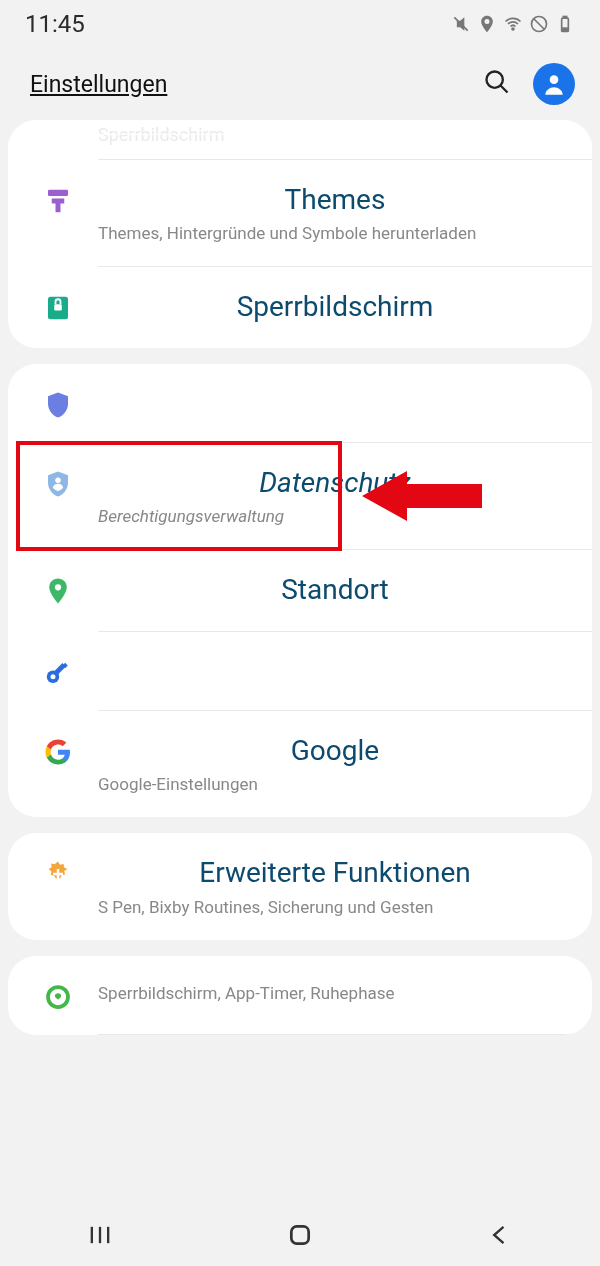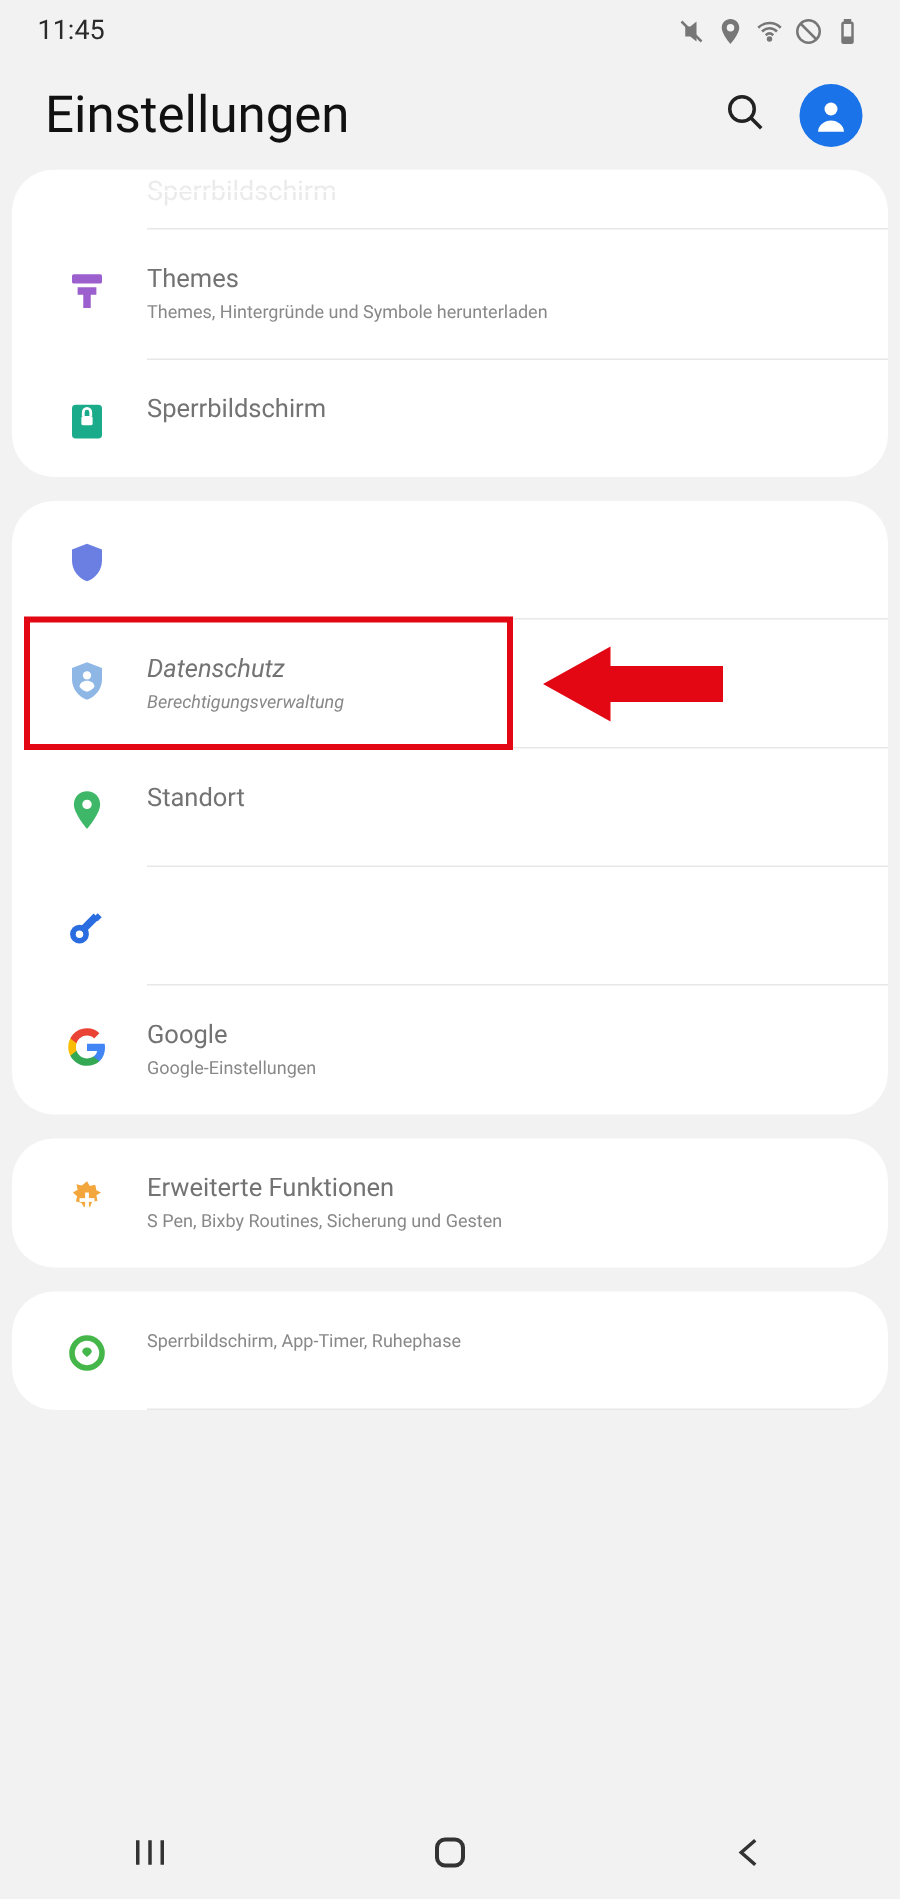--- a/index.html
+++ b/index.html
@@ -1,37 +1,37 @@
 <!DOCTYPE html>
 <html><head>
 <meta charset="utf-8">
 <style>
   * { box-sizing: border-box; margin: 0; padding: 0; }
   html, body { width: 600px; height: 1266px; font-family: -apple-system, "Segoe UI", Roboto, sans-serif; background: #f2f2f2; overflow: hidden; }
   
-  .status-bar { display: flex; justify-content: space-between; align-items: center; padding: 10px 25px 5px; font-size: 18px; color: #2b2b2b; }
+  .status-bar { display: flex; justify-content: space-between; align-items: center; padding: 10px 25px 5px; font-size: 24px; color: #2b2b2b; }
   .status-icons { display: flex; gap: 6px; align-items: center; color: #888; }
   .status-icons svg { width: 20px; height: 20px; }
   
   .header { display: flex; align-items: center; justify-content: space-between; padding: 20px 25px 15px 30px; }
-  .header-title { font-size: 34px; font-weight: 400; color: #111; }
+  .header-title { font-size: 23px; font-weight: 400; color: #111; text-decoration: underline; }
   .header-actions { display: flex; align-items: center; gap: 22px; }
   .search-btn svg { width: 28px; height: 28px; }
   .avatar { width: 42px; height: 42px; border-radius: 50%; background: #1a73e8; display: flex; align-items: center; justify-content: center; }
   .avatar svg { width: 26px; height: 26px; fill: #fff; }
   
   .card { background: #fff; border-radius: 28px; margin: 8px 8px 16px; overflow: hidden; }
   .card.first { margin-top: 0; }
   
   .row { display: flex; align-items: flex-start; padding: 22px 20px 22px 10px; position: relative; }
   .row .icon-wrap { width: 80px; display: flex; justify-content: center; align-items: flex-start; padding-top: 4px; flex-shrink: 0; }
   .row .icon-wrap svg { width: 30px; height: 30px; }
   .row .text { flex: 1; }
-  .row .title { font-size: 17px; color: #737373; line-height: 1.3; }
-  .row .sub { font-size: 12px; color: #888; margin-top: 4px; line-height: 1.3; }
+  .row .title { font-size: 28px; color: #0c4a6e; line-height: 1.3; text-align: center; }
+  .row .sub { font-size: 17px; color: #888; margin-top: 4px; line-height: 1.3; }
   
   .divider { height: 1px; background: #e8e8e8; margin-left: 90px; }
   
   .cut-row { padding: 4px 20px 14px 90px; color: #ccc; font-size: 18px; overflow: hidden; }
   
   .highlight-box { position: absolute; border: 4px solid #e30613; left: 8px; right: 250px; top: -2px; bottom: -2px; pointer-events: none; z-index: 10; }
   .arrow { position: absolute; right: 110px; top: 50%; transform: translateY(-50%); z-index: 11; pointer-events: none; }
   
   .nav-bar { position: absolute; bottom: 0; left: 0; right: 0; height: 62px; display: flex; justify-content: space-around; align-items: center; background: #f2f2f2; }
   .nav-btn { width: 100px; display: flex; justify-content: center; align-items: center; }

